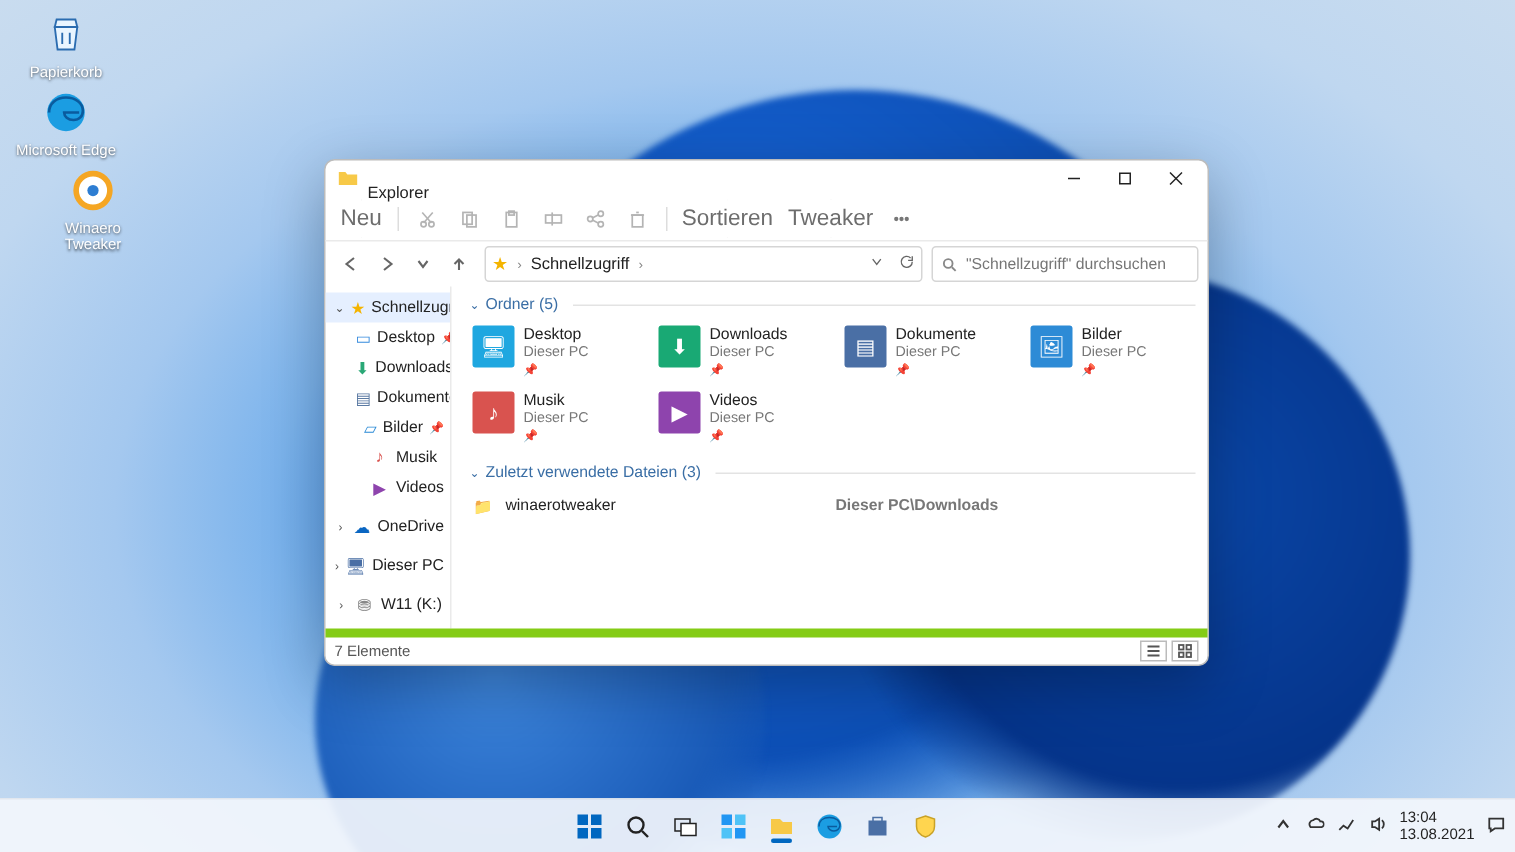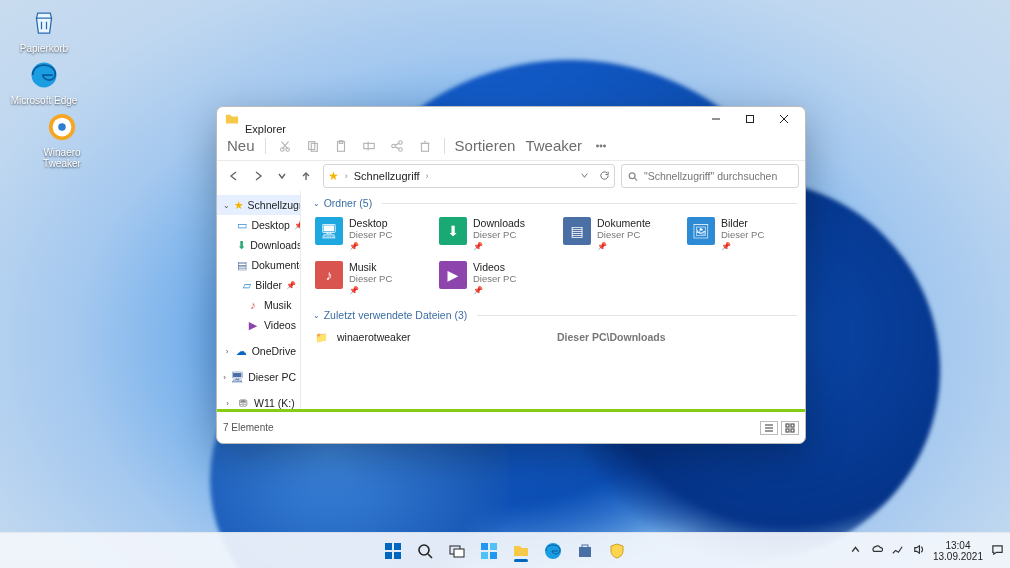--- a/index.html
+++ b/index.html
@@ -74,33 +74,33 @@
 .tile .meta { display:flex; flex-direction:column; line-height:12px; }
 .tile .name { font-size:10.5px; color:#222; }
 .tile .sub { font-size:9.5px; color:#777; }
 .tile .pinmark { font-size:8px; color:#999; }
 
 .recent-row { display:flex; padding:4px 0; font-size:10.5px; cursor:pointer;}
 .recent-row .ficon { width:18px; display:flex;justify-content:center; margin-right:6px; color:#e8b84a;}
 .recent-row .name { width:220px; }
 .recent-row .path { color:#777;font-weight:bold; }
 
-.statusbar { height:34px; border-top:3px solid #84cc16; display:flex; align-items:center; padding:0 6px; font-size:10px; color:#555; }
+.statusbar { height:24px; border-top:6px solid #84cc16; display:flex; align-items:center; padding:0 6px; font-size:10px; color:#555; }
 .statusbar .spacer { flex:1; }
 .viewbtn { width:18px;height:14px; border:1px solid #bbb; margin-left:3px; display:flex;align-items:center;justify-content:center;}
 .viewbtn svg{width:10px;height:10px;stroke:#555;fill:none;stroke-width:1.2;}
 
 
 .taskbar { position:absolute; left:0; right:0; bottom:0; height:36px; background:rgba(243,246,252,.92); border-top:1px solid rgba(0,0,0,.05); display:flex; align-items:center; }
 .task-center { position:absolute; left:50%; transform:translateX(-50%); display:flex; gap:6px; }
 .task-icon { width:26px;height:26px; border-radius:3px; display:flex;align-items:center;justify-content:center; cursor:pointer; }
 .task-icon svg { width:18px;height:18px; }
 .active-ind { position:absolute; bottom:2px; width:14px; height:3px; background:#0067c0; border-radius:2px; }
 .tray { position:absolute; right:6px; display:flex; align-items:center; gap:8px; font-size:10px; color:#222; }
-.tray .clk { text-align:center; line-height:11px; }
+.tray .clk { text-align:left; line-height:11px; }
 .tray svg { width:13px;height:13px; stroke:#333; fill:none; stroke-width:1.3; }
 </style>
 </head>
 <body>
 
 <div class="desktop">
   <div class="bloom b1"></div>
     <div class="bloom b2"></div>
     <div class="bloom b3"></div>
 
@@ -513,20 +513,20 @@
           </svg></span>
       <span><svg viewBox="0 0 14 14">
             <polyline points="2,11 5,8 8,10 12,4"></polyline>
           </svg></span>
       <span><svg viewBox="0 0 14 14">
             <path d="M3 5h2l3-2v8l-3-2H3z"></path>
             <path d="M10 4a4 4 0 0 1 0 6"></path>
           </svg></span>
       <div class="clk">
         <div>13:04</div>
-        <div>13.09.2021</div>
+        <div>13.08.2021</div>
       </div>
       <span><svg viewBox="0 0 14 14">
             <path d="M2 3h10v7H6l-3 2V10H2z"></path>
           </svg></span>
     </div>
   </div>
 </div>
 
 </body></html>

